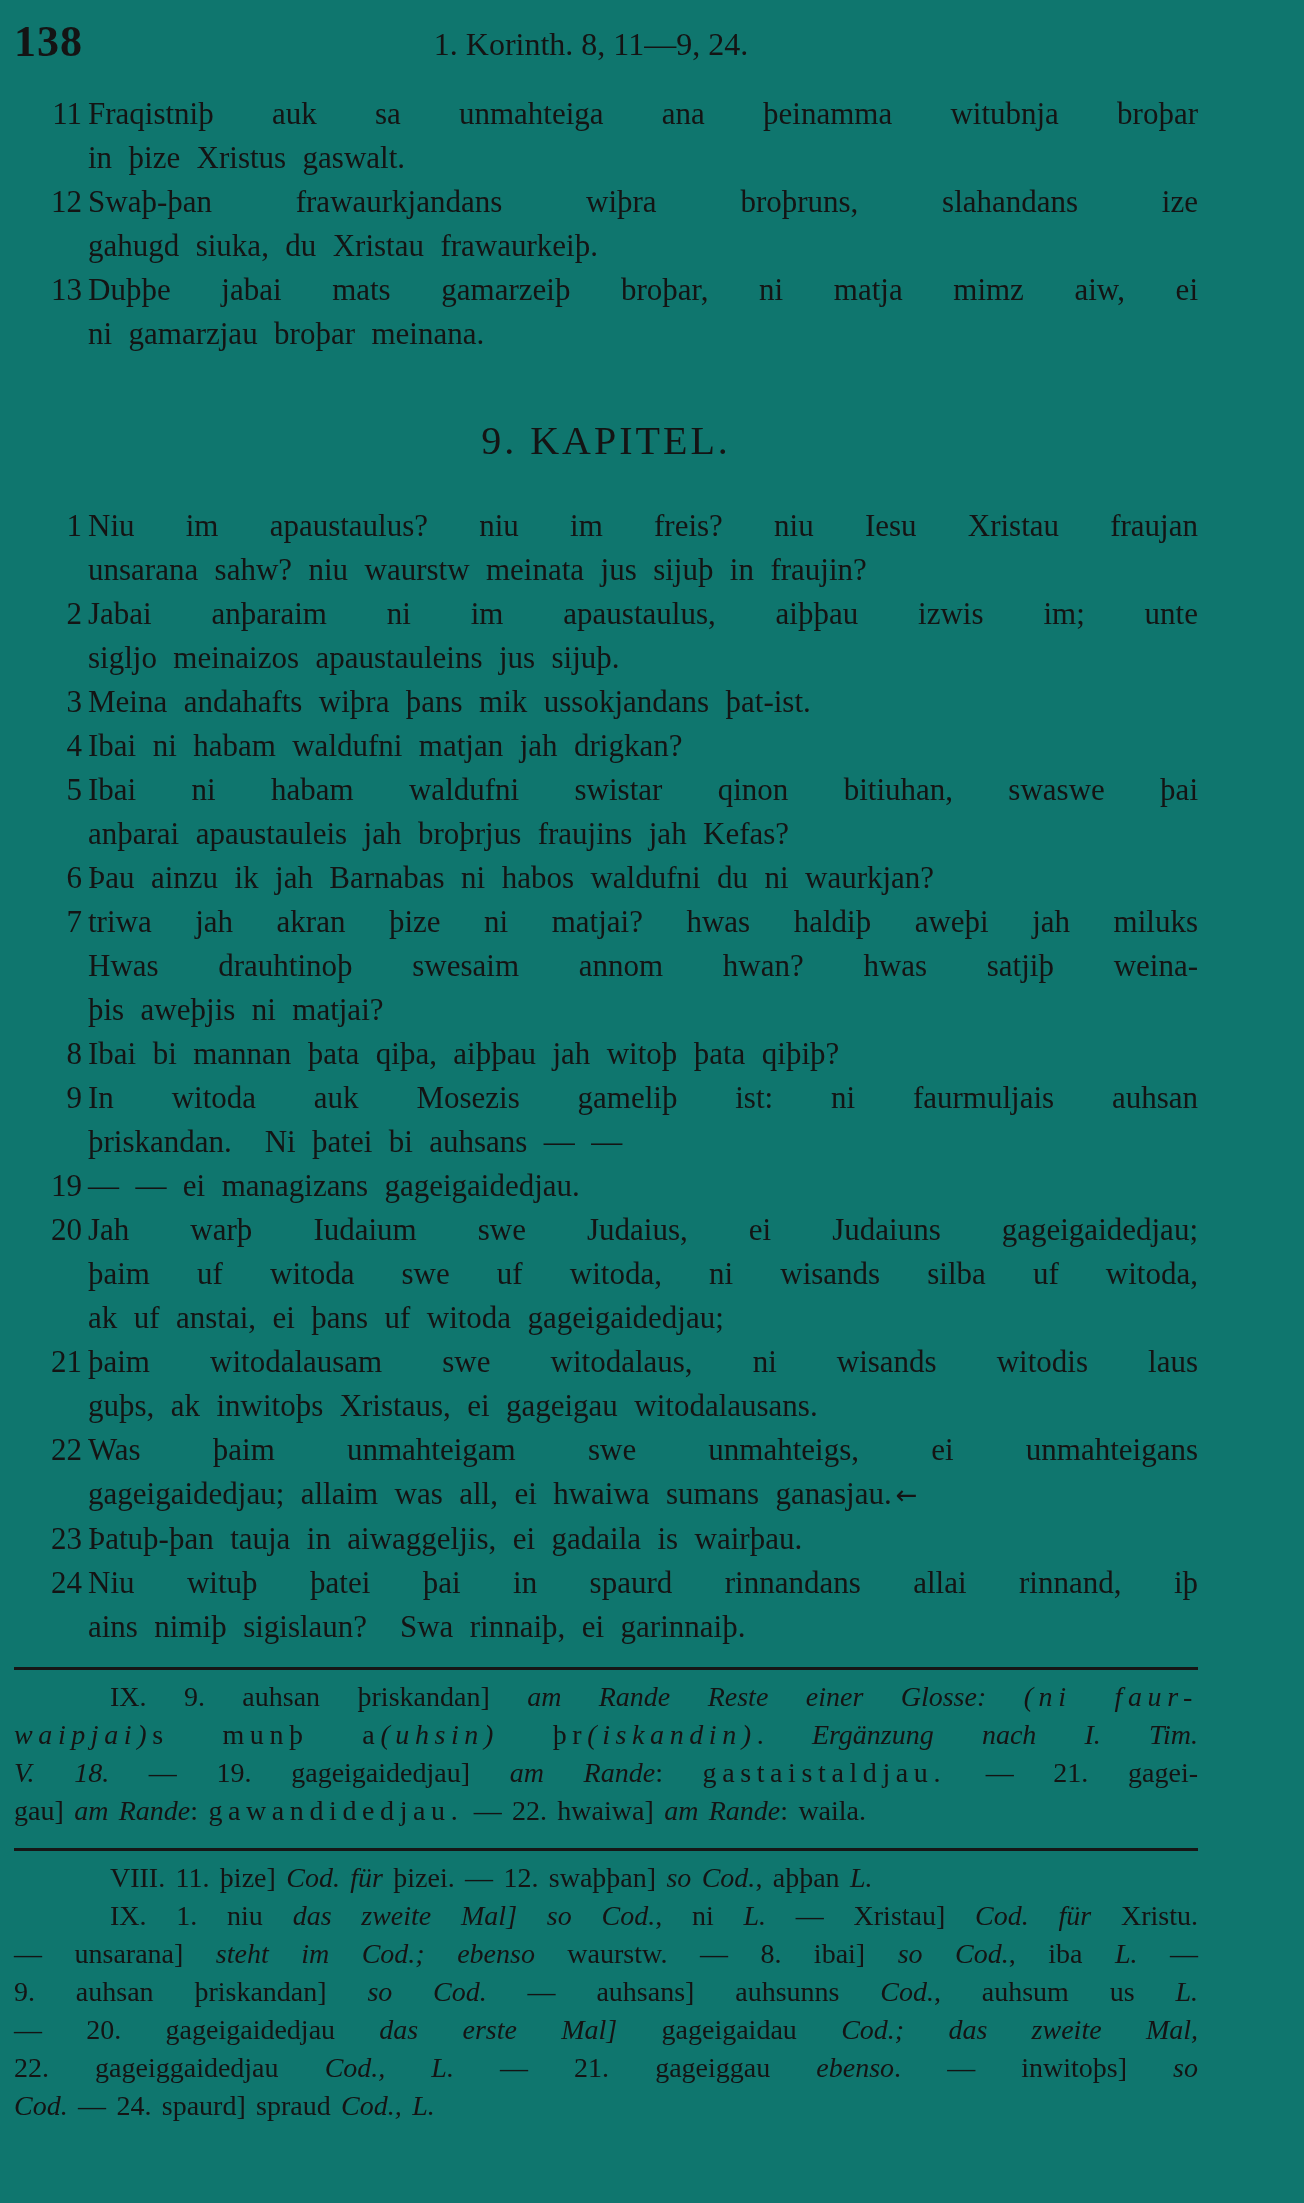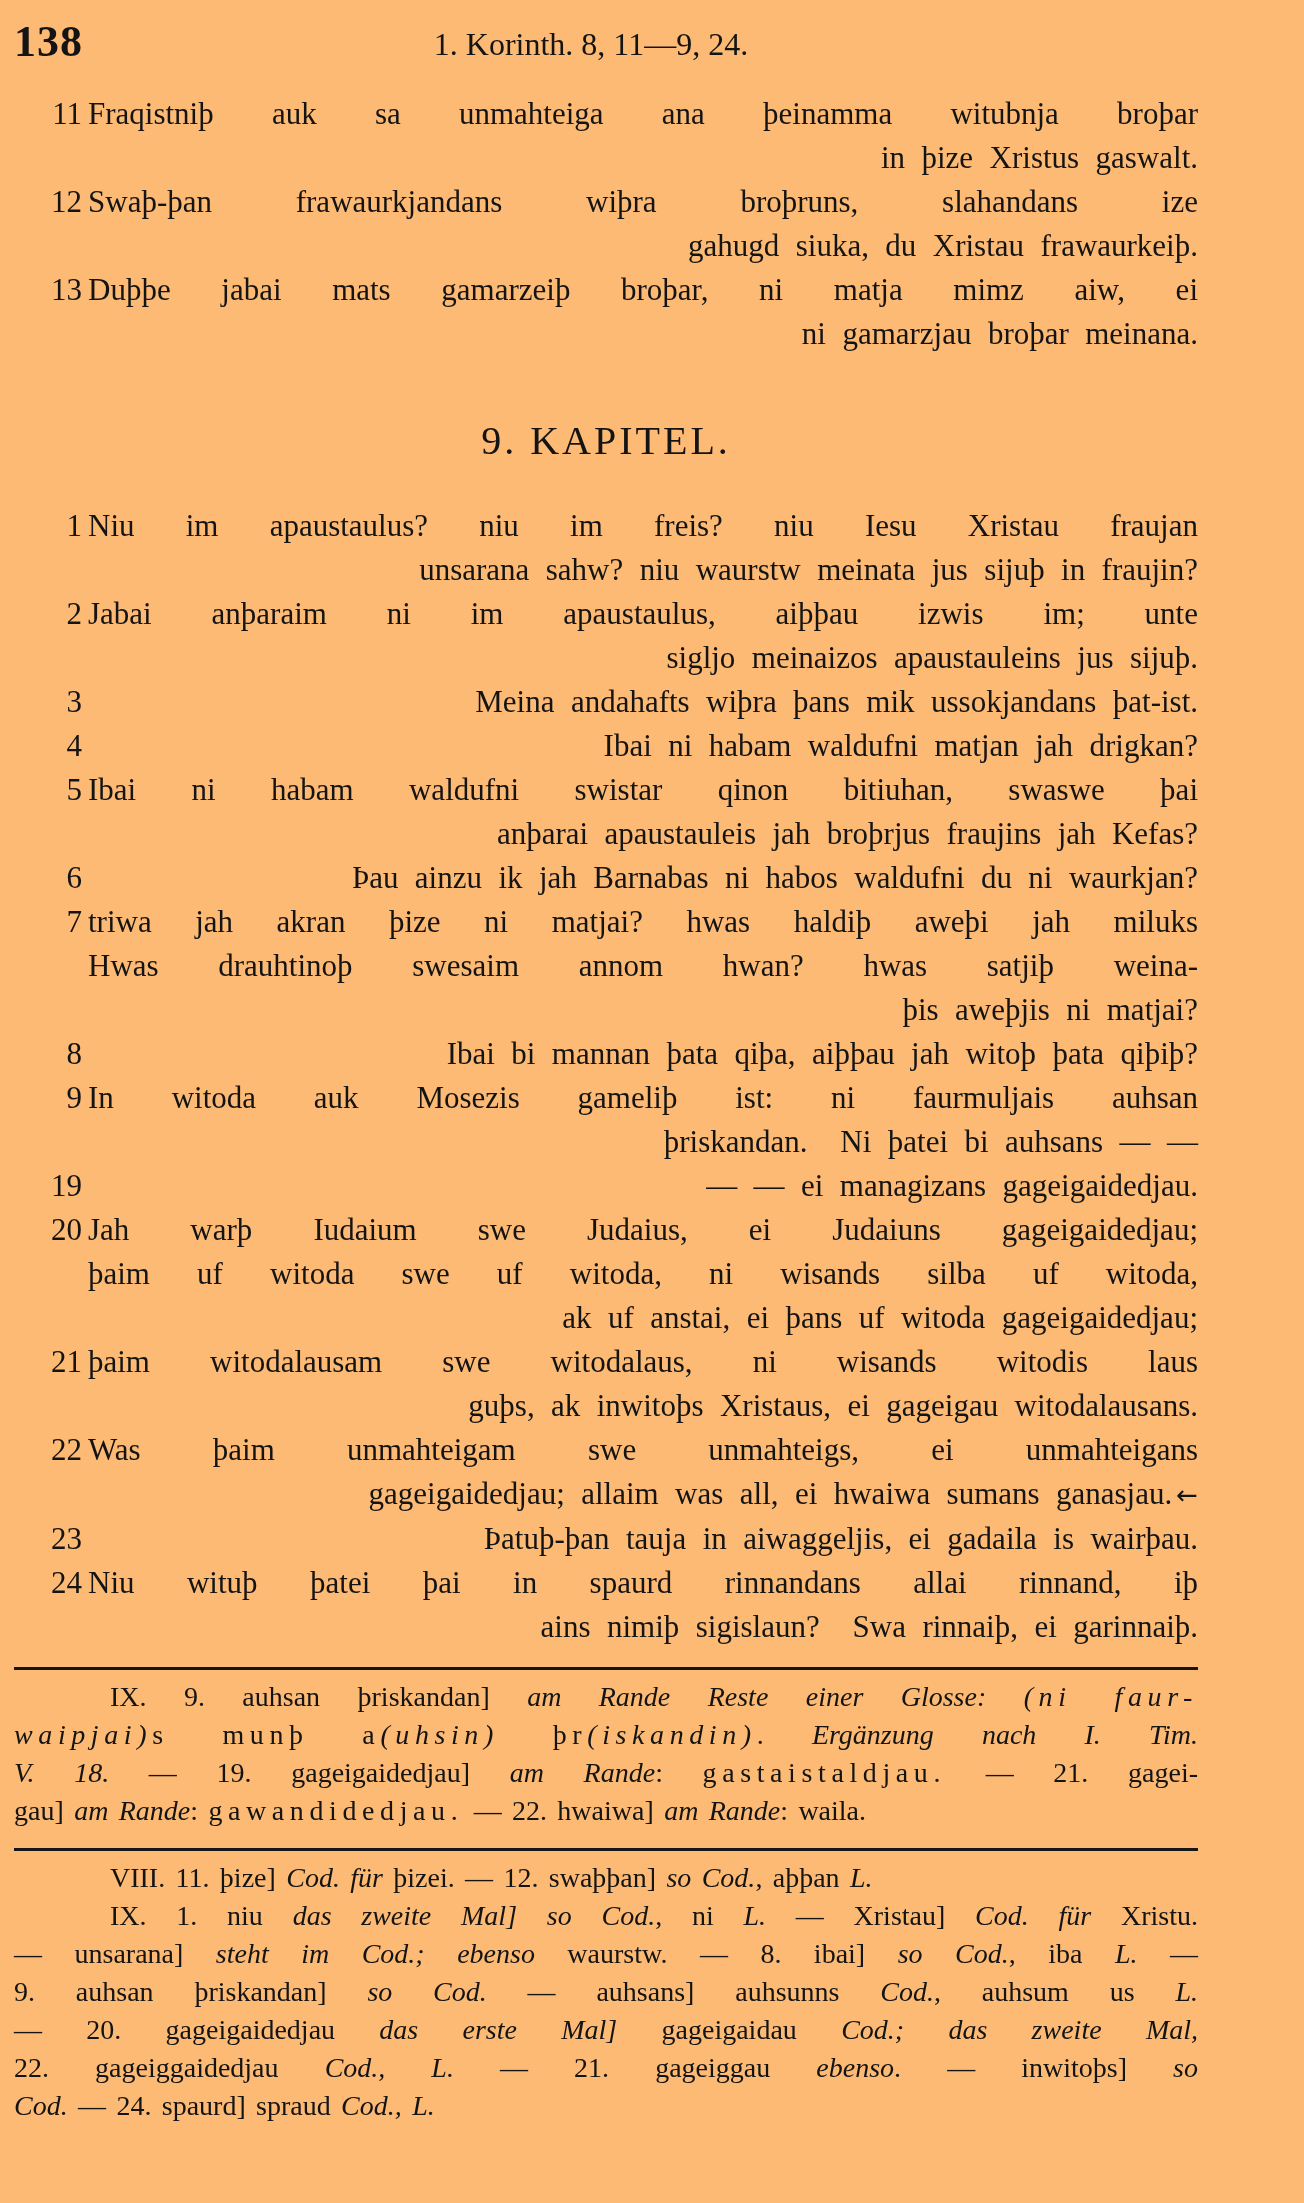--- a/index.html
+++ b/index.html
@@ -7,21 +7,21 @@
     width:1304px; height:2203px;
     color:#141414;
     font-family:"Liberation Serif","DejaVu Serif",serif;
     -webkit-font-smoothing:antialiased;
   }
   .page {
     box-sizing:border-box;
     width:1304px; height:2203px;
     padding:16px 106px 0 14px;
     overflow:hidden;
-    background:#fdba74;
+    background:#0f766e;
     position:relative;
   }
   
   .pagehead { position:relative; height:76px; }
   .pagenum {
     font-size:44px; font-weight:bold; letter-spacing:1px; line-height:52px;
   }
   .runtitle {
     position:absolute; left:0; right:30px; top:8px;
     text-align:center; font-size:32px; line-height:40px;
@@ -29,21 +29,20 @@
   
   .verse-row { position:relative; }
   .vnum {
     position:absolute; left:12px; top:0; width:56px;
     text-align:right; font-size:31px; line-height:44px;
   }
   .vbody { margin-left:74px; }
   .vline {
     font-size:31px; line-height:44px;
     word-spacing:0.28em;
-    text-align:right;
   }
   .just { text-align:justify; text-align-last:justify; }
   .mmark { font-family:"DejaVu Sans",sans-serif; font-size:26px; padding-left:4px; }
   
   .kapitel {
     margin:62px 0 40px 0;
     text-align:center;
     font-size:40px; font-weight:normal; letter-spacing:3px; line-height:46px;
   }
   

